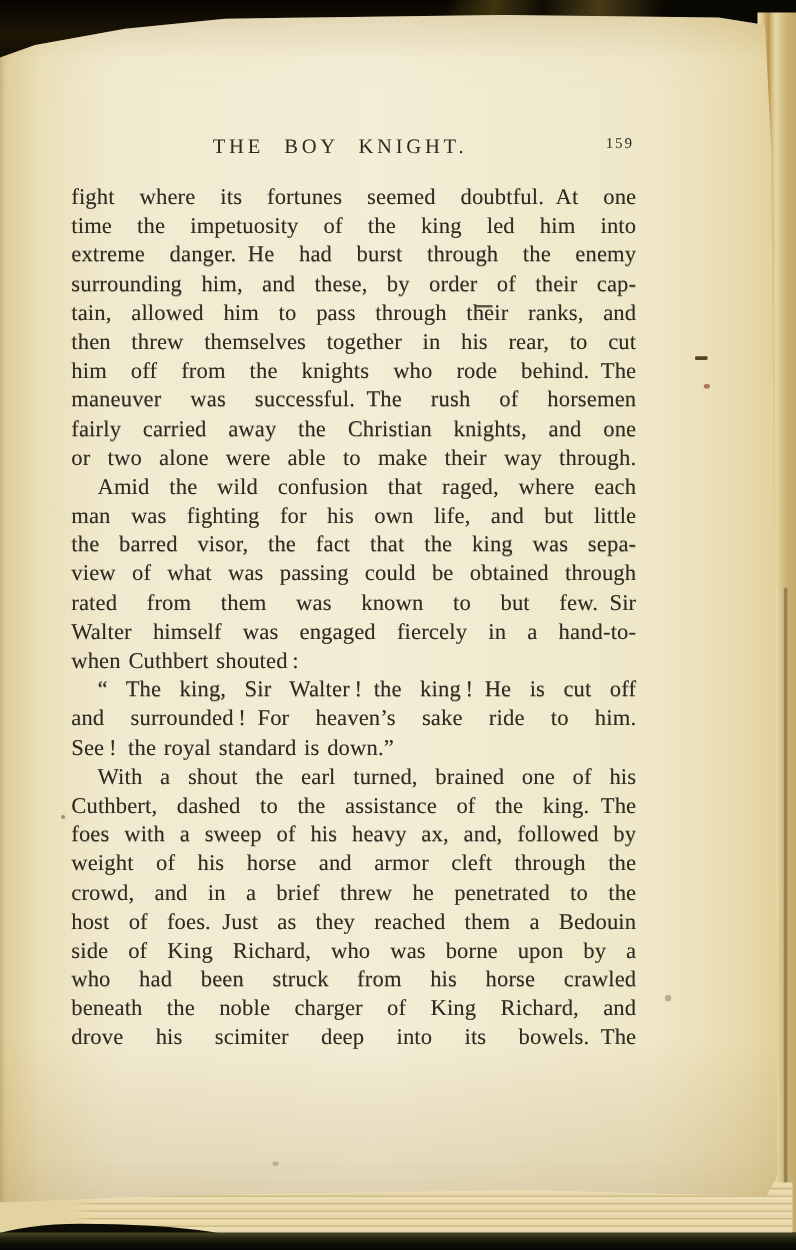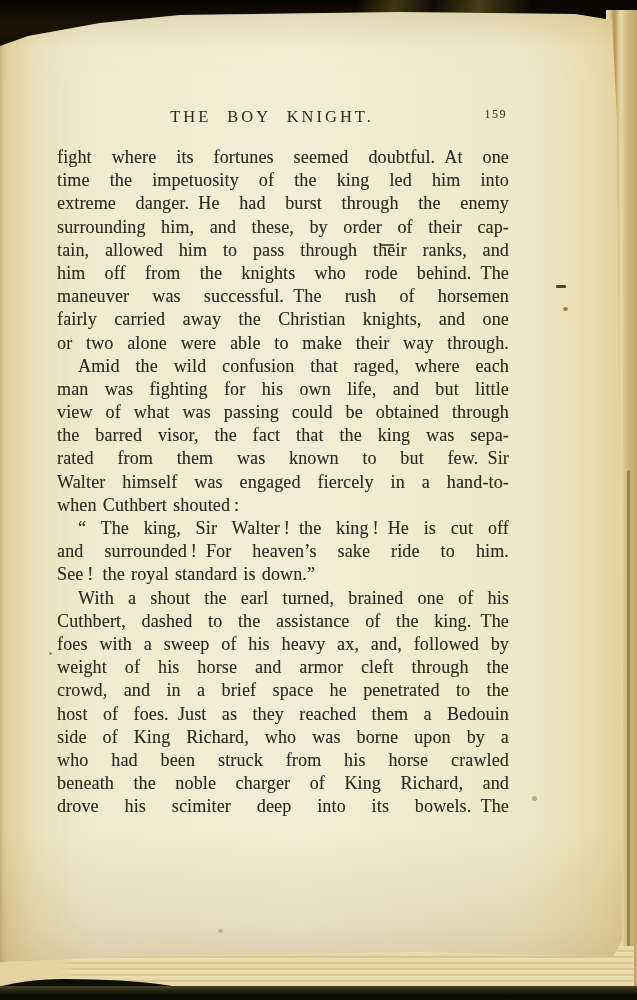--- a/index.html
+++ b/index.html
@@ -112,45 +112,46 @@
       <div class="page-num">159</div>
     </div>
 
     <div class="body-text">
         <div class="para">
           <div class="line">fight where its fortunes seemed doubtful. At one</div>
           <div class="line">time the impetuosity of the king led him into</div>
           <div class="line">extreme danger. He had burst through the enemy</div>
           <div class="line">surrounding him, and these, by order of their cap-</div>
           <div class="line">tain, allowed him to pass through their ranks, and</div>
+          <div class="line">then threw themselves together in his rear, to cut</div>
           <div class="line">him off from the knights who rode behind. The</div>
           <div class="line">maneuver was successful. The rush of horsemen</div>
           <div class="line">fairly carried away the Christian knights, and one</div>
           <div class="line">or two alone were able to make their way through.</div>
         </div>
         <div class="para indent">
           <div class="line">Amid the wild confusion that raged, where each</div>
           <div class="line">man was fighting for his own life, and but little</div>
+          <div class="line">the barred visor, the fact that the king was sepa-</div>
           <div class="line">view of what was passing could be obtained through</div>
-          <div class="line">the barred visor, the fact that the king was sepa-</div>
           <div class="line">rated from them was known to but few. Sir</div>
           <div class="line">Walter himself was engaged fiercely in a hand-to-</div>
           <div class="line last-left">when Cuthbert shouted :</div>
         </div>
         <div class="para indent">
           <div class="line">“ The king, Sir Walter ! the king ! He is cut off</div>
           <div class="line">and surrounded ! For heaven’s sake ride to him.</div>
           <div class="line last-left">See ! the royal standard is down.”</div>
         </div>
         <div class="para indent">
           <div class="line">With a shout the earl turned, brained one of his</div>
           <div class="line">Cuthbert, dashed to the assistance of the king. The</div>
           <div class="line">foes with a sweep of his heavy ax, and, followed by</div>
           <div class="line">weight of his horse and armor cleft through the</div>
-          <div class="line">crowd, and in a brief space he penetrated to the</div>
+          <div class="line">crowd, and in a brief threw he penetrated to the</div>
           <div class="line">host of foes. Just as they reached them a Bedouin</div>
           <div class="line">side of King Richard, who was borne upon by a</div>
           <div class="line">who had been struck from his horse crawled</div>
           <div class="line">beneath the noble charger of King Richard, and</div>
           <div class="line">drove his scimiter deep into its bowels. The</div>
         </div>
       </div>
 
     <div class="art art-dash"></div>
     <div class="art art-reddot"></div>

